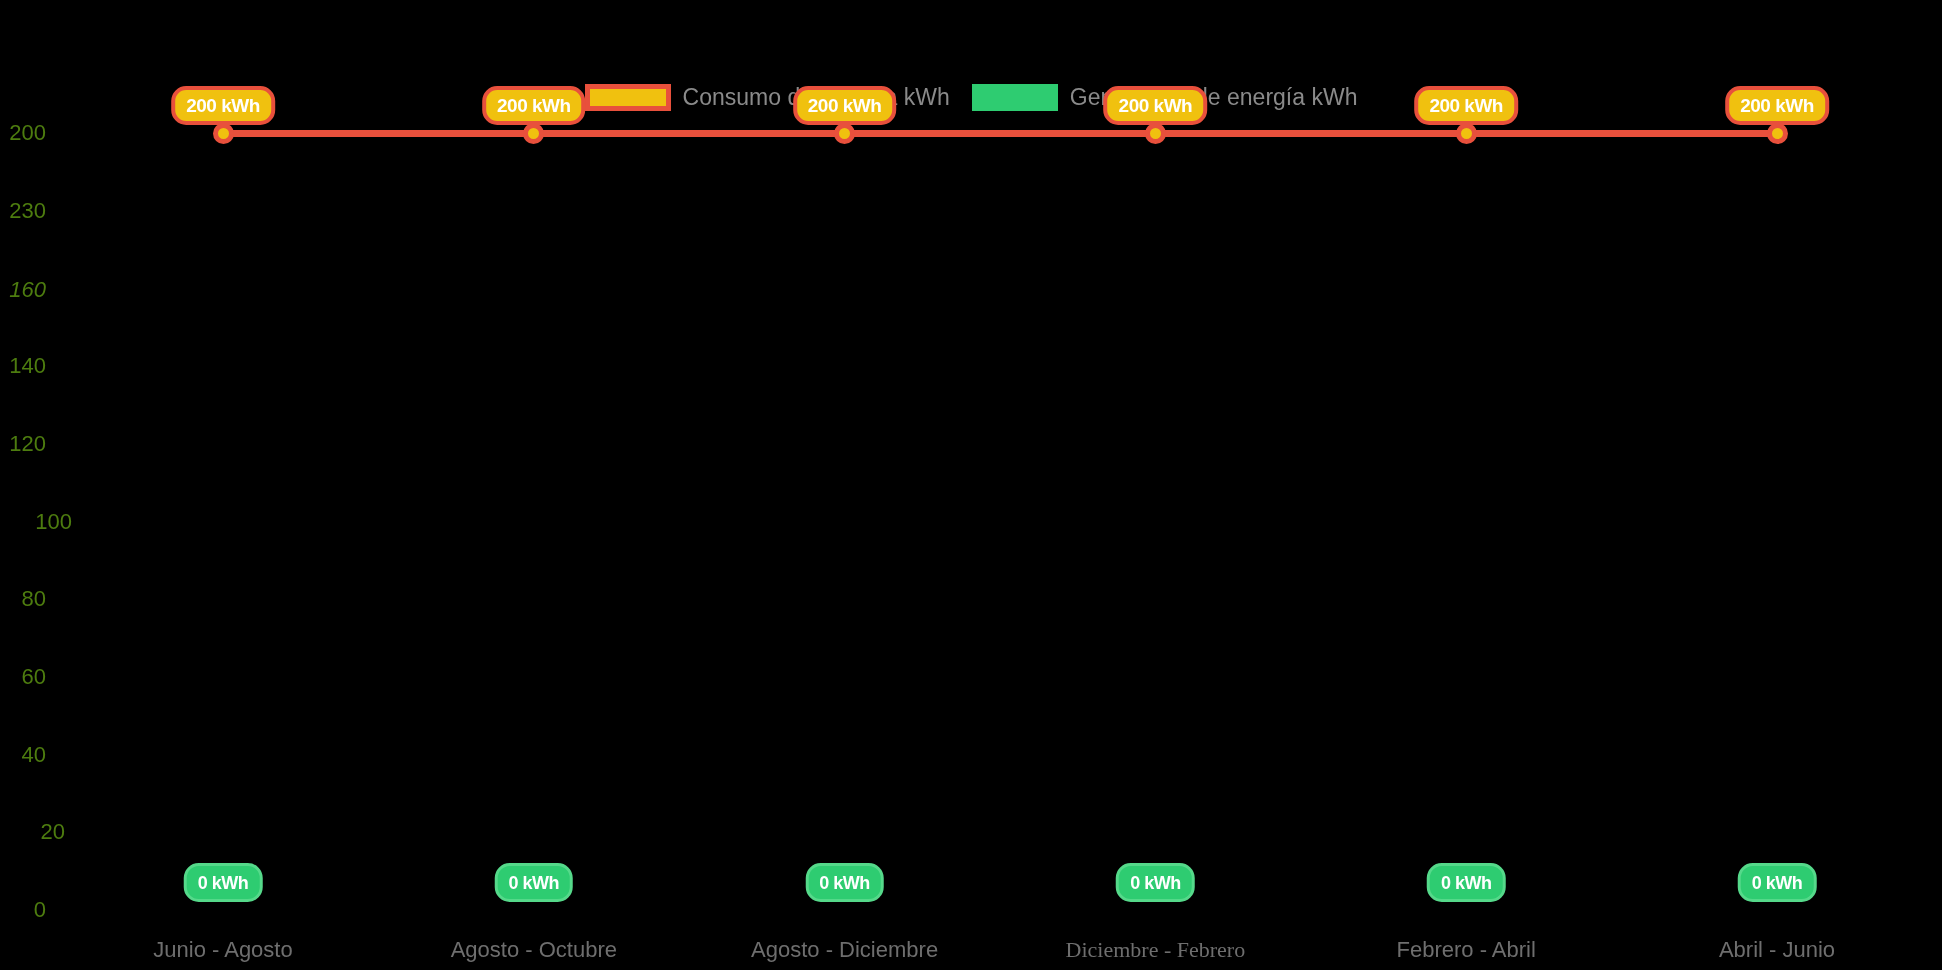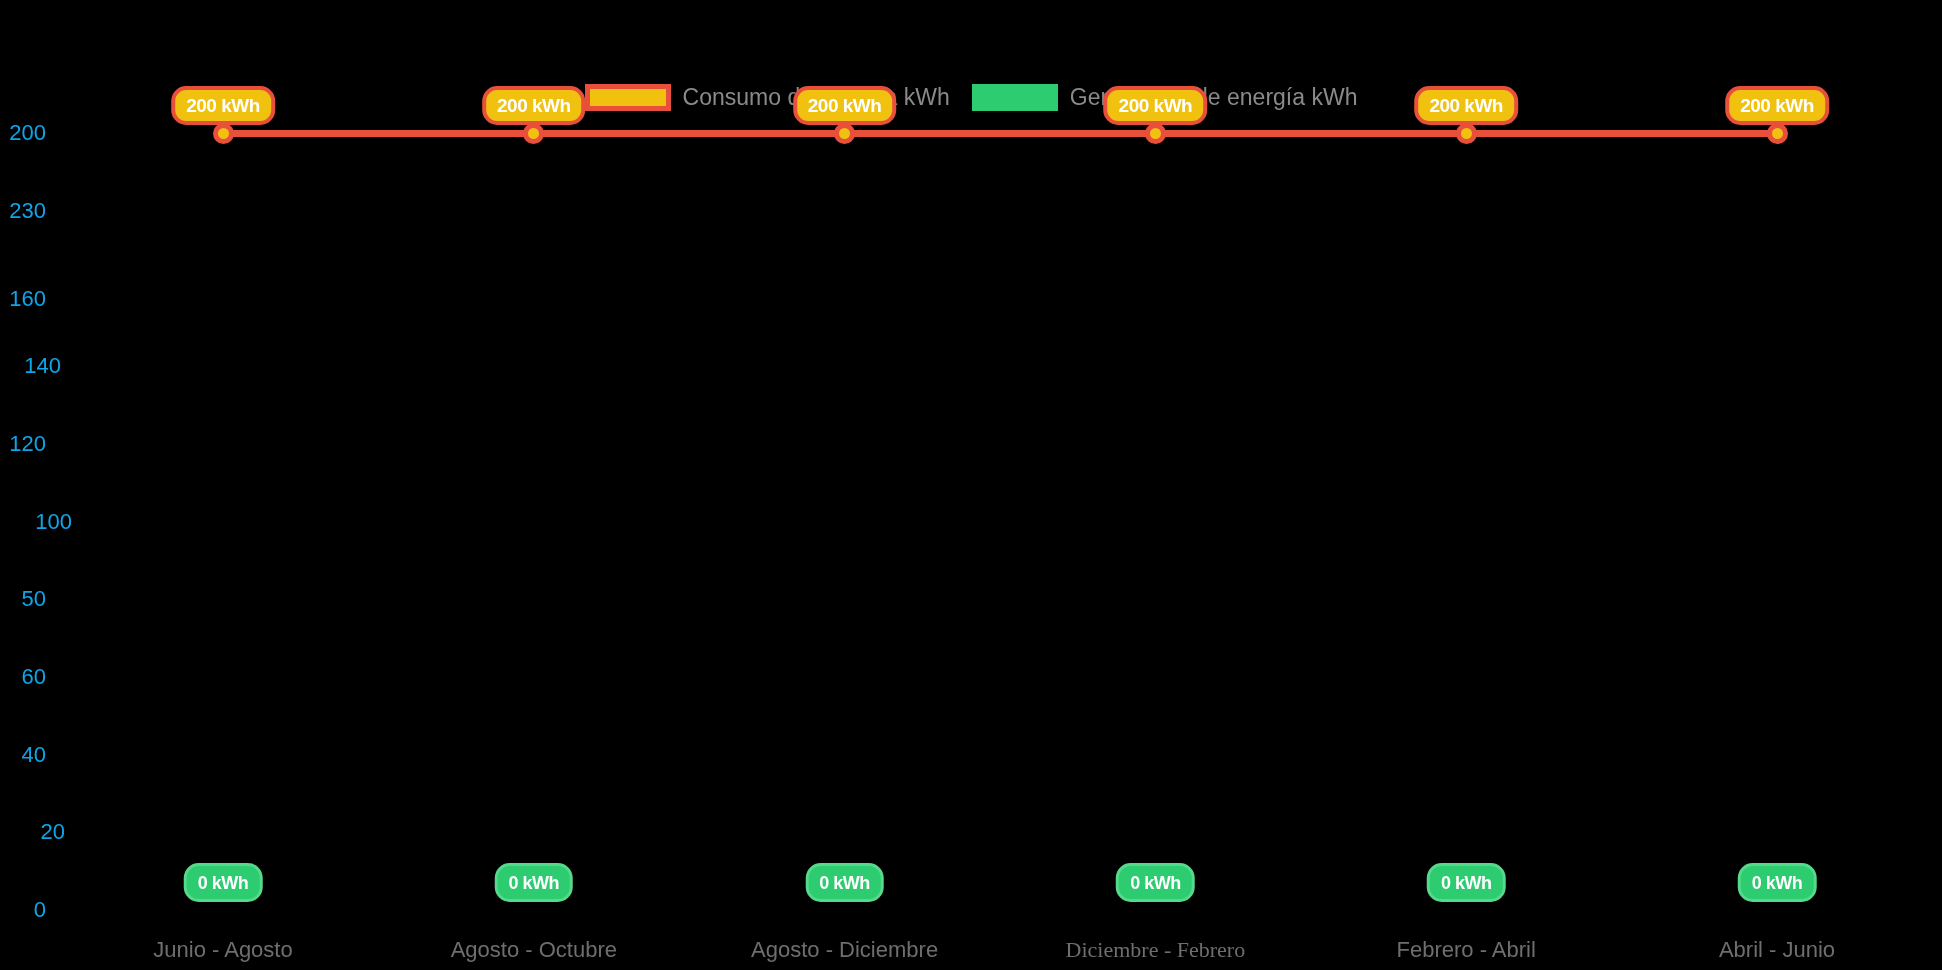--- a/index.html
+++ b/index.html
@@ -14,21 +14,21 @@
   .plot { position: absolute; inset: 0; }
 
   
   .y-tick {
     position: absolute;
     left: 0;
     width: 46px;
     text-align: right;
     font-size: 22px;
     line-height: 26px;
-    color: #0ea5e9;
+    color: #4d7c0f;
   }
   .x-label {
     position: absolute;
     width: 310px;
     text-align: center;
     font-size: 22px;
     line-height: 26px;
     color: #6e6e6e;
     white-space: nowrap;
   }
@@ -108,25 +108,25 @@
 </style>
 </head>
 <body>
 
 <div class="screen">
   <div class="plot">
       <div class="y-tick" style="top: 897px;">0</div>
       <div class="y-tick" style="top: 819.3px; padding-left: 19px;">20</div>
       <div class="y-tick" style="top: 741.6px;">40</div>
       <div class="y-tick" style="top: 663.9px;">60</div>
-      <div class="y-tick" style="top: 586.2px;">50</div>
+      <div class="y-tick" style="top: 586.2px;">80</div>
       <div class="y-tick" style="top: 508.5px; margin-left: 26px;">100</div>
       <div class="y-tick" style="top: 430.8px;">120</div>
-      <div class="y-tick" style="top: 353.1px; margin-left: 15px;">140</div>
-      <div class="y-tick" style="top: 286px;">160</div>
+      <div class="y-tick" style="top: 353.1px;">140</div>
+      <div class="y-tick" style="top: 277px; font-style: italic;">160</div>
       <div class="y-tick" style="top: 197.7px;">230</div>
       <div class="y-tick" style="top: 120px;">200</div>
       <div class="x-label" style="left: 378.8px; top: 937px;">Agosto - Octubre</div>
       <div class="x-label" style="left: 68px; top: 937px;">Junio - Agosto</div>
       <div class="x-label" style="left: 689.6px; top: 937px;">Agosto - Diciembre</div>
       <div class="x-label" style="left: 1000.4px; top: 937px; font-family: Liberation Serif, serif;">Diciembre - Febrero</div>
       <div class="x-label" style="left: 1311.2px; top: 937px;">Febrero - Abril</div>
       <div class="x-label" style="left: 1622px; top: 937px;">Abril - Junio</div>
       <div class="series-line" style="left: 223px; top: 129.5px; width: 1554px; background: rgb(232, 80, 60);"></div>
       <div class="dot" style="left: 212.5px; top: 122.5px; background: rgb(240, 193, 15); border-color: rgb(232, 80, 60);"></div>

